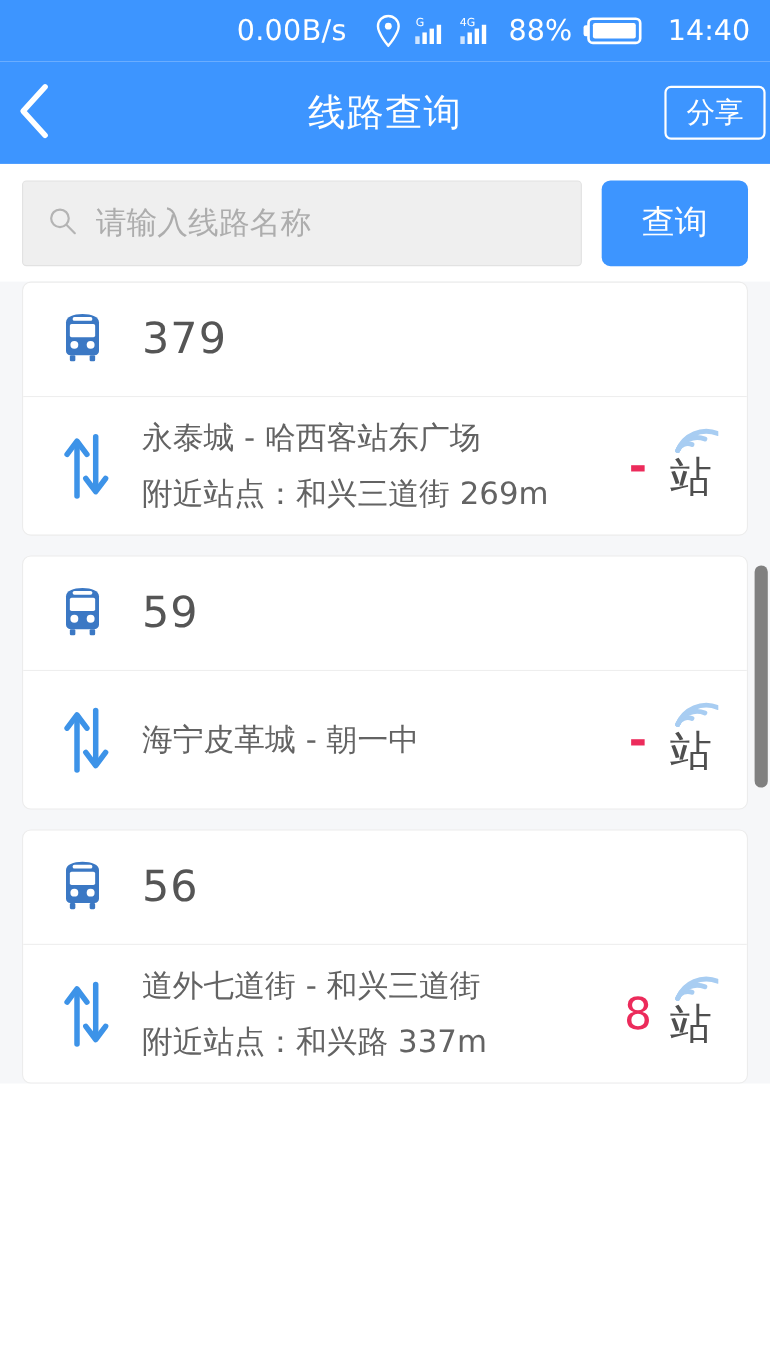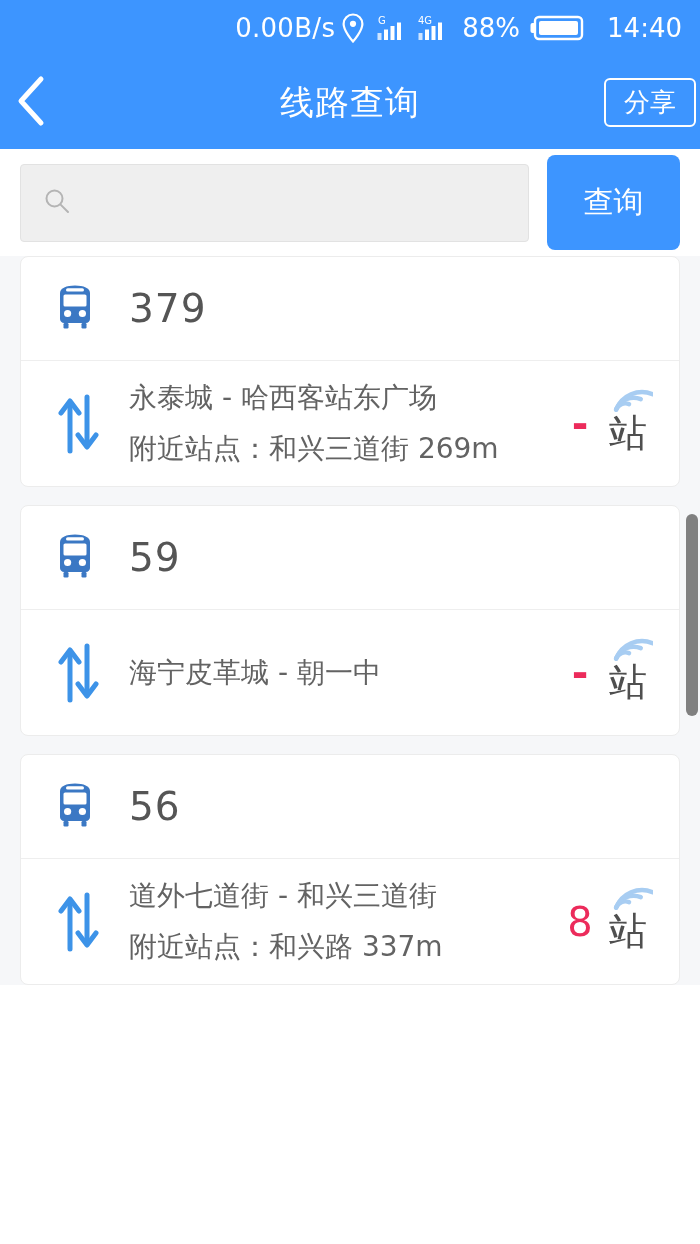--- a/index.html
+++ b/index.html
@@ -19,21 +19,21 @@
     display: flex;
     align-items: center;
     justify-content: flex-end;
     padding: 0 18px 0 0;
     color: #ffffff;
   }
   .status-net {
     font-size: 26px;
     letter-spacing: 0.3px;
     color: #ffffff;
-    margin-right: 6px;
+    margin-right: 26px;
   }
   .status-icon {
     display: inline-flex;
     align-items: center;
     justify-content: center;
     margin-right: 11px;
   }
   .status-battery-pct {
     font-size: 26px;
     color: #ffffff;
@@ -107,21 +107,21 @@
   }
   .search-placeholder {
     font-size: 28px;
     color: #adadad;
     flex: 1;
     white-space: nowrap;
     overflow: hidden;
   }
   .query-btn {
     width: 133px;
-    height: 95px;
+    height: 78px;
     background: #3d95ff;
     border: none;
     border-radius: 8px;
     color: #ffffff;
     font-size: 30px;
     font-family: inherit;
     cursor: pointer;
   }
 
   
@@ -300,20 +300,21 @@
 </div>
 
 <div class="search-row">
   <div class="search-field">
     <span>
       <svg width="28" height="28" viewBox="0 0 28 28">
         <circle cx="11.5" cy="11.5" r="8" fill="none" stroke="#b4b4b4" stroke-width="2"></circle>
         <line x1="17.6" y1="17.6" x2="25" y2="25" stroke="#b4b4b4" stroke-width="2" stroke-linecap="round"></line>
       </svg>
     </span>
+    <span class="search-placeholder">请输入线路名称</span>
   </div>
   <button class="query-btn">查询</button>
 </div>
 
 <div class="results" id="results-list">
 
   <div class="route-card">
     <div class="card-head">
       <span>
         <svg width="44" height="48" viewBox="0 0 44 48">

